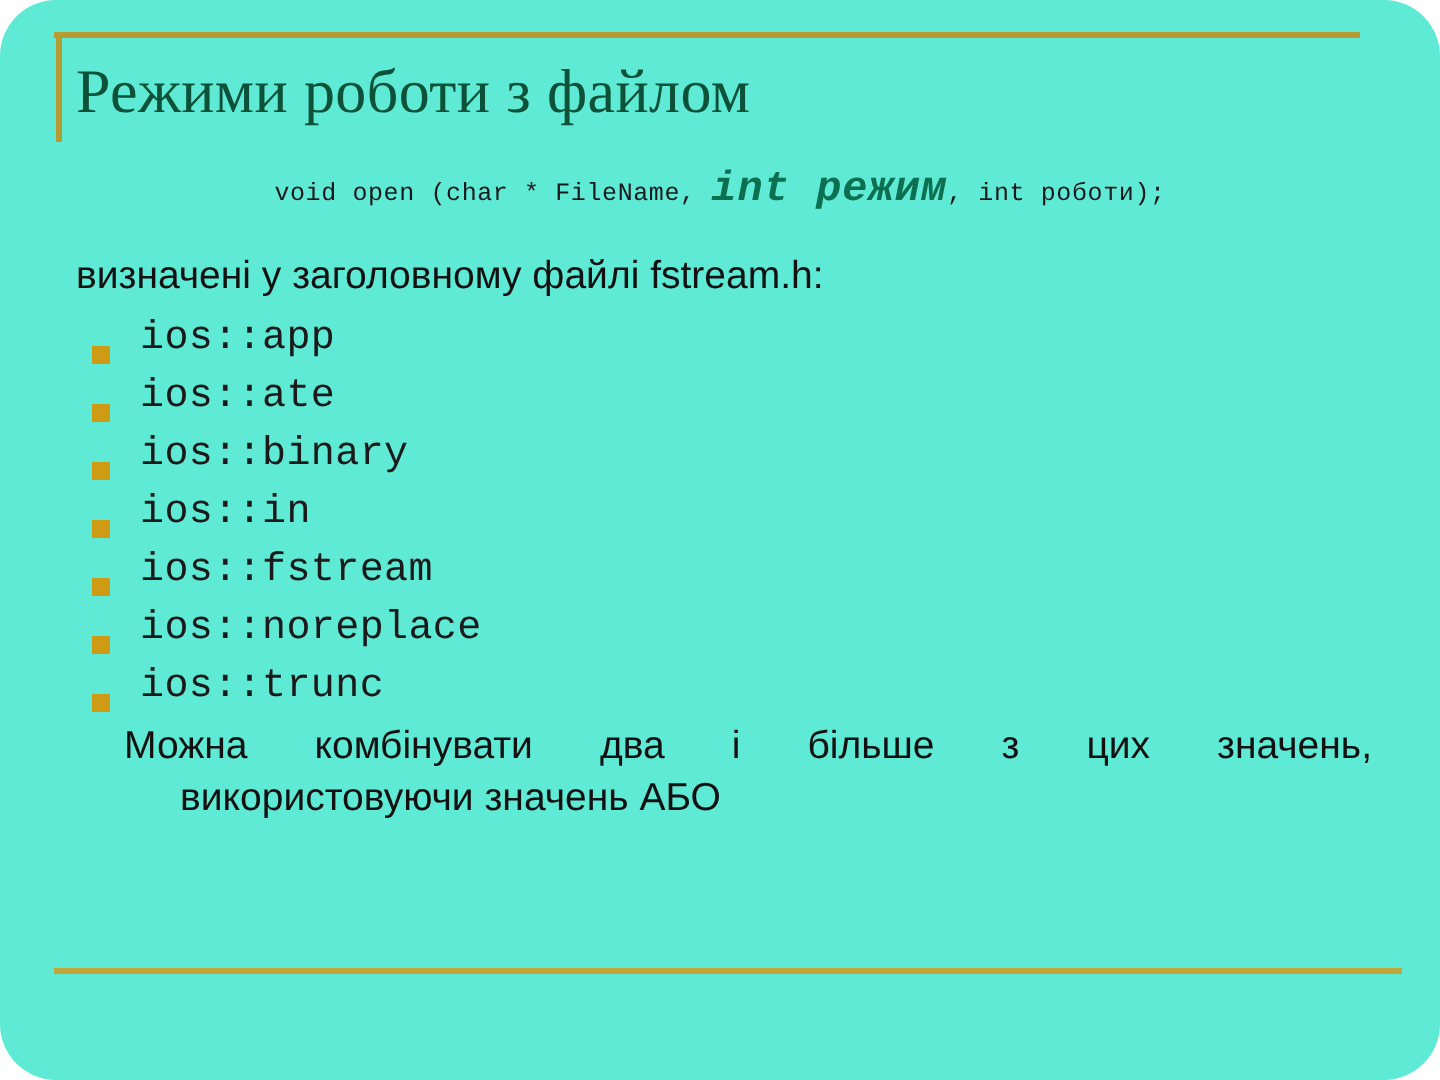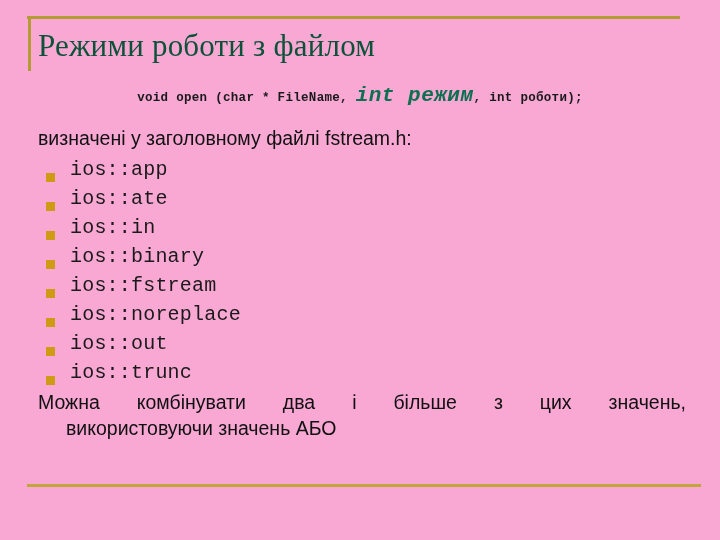--- a/index.html
+++ b/index.html
@@ -4,23 +4,24 @@
 <style>
   html, body {
     margin: 0;
     padding: 0;
     background: #ffffff;
   }
   #slide {
     position: relative;
     width: 720px;
     height: 540px;
-    background: #f9a8d4;
+    background: #5eead4;
     overflow: hidden;
     font-family: "Liberation Sans", sans-serif;
+    border-radius: 28px;
   }
 
   
   .rule-top {
     position: absolute;
     left: 27px;
     top: 16px;
     width: 653px;
     height: 3px;
     background: #b49b33;
@@ -61,21 +62,21 @@
     position: absolute;
     left: 0;
     top: 84px;
     width: 720px;
     text-align: center;
     font-family: "Liberation Mono", "DejaVu Sans Mono", monospace;
     white-space: nowrap;
   }
   .code-sm {
     font-size: 12.5px;
-    font-weight: bold;
+    font-weight: normal;
     color: #18191a;
     letter-spacing: 0.3px;
     vertical-align: baseline;
   }
   .code-hl {
     font-size: 21px;
     font-weight: bold;
     font-style: italic;
     color: #0c7050;
     letter-spacing: 0.5px;
@@ -128,20 +129,21 @@
   .outro {
     margin-top: 4px;
     font-family: "Liberation Sans", sans-serif;
     font-size: 19.5px;
     line-height: 26px;
     color: #111111;
     text-align: justify;
     text-justify: inter-word;
     padding-left: 0;
     text-indent: 0;
+    margin-left: 24px;
   }
   .outro .l1 {
     display: block;
     text-align: justify;
     text-align-last: justify;
     white-space: normal;
   }
   .outro .l2 {
     display: block;
     padding-left: 28px;
@@ -169,37 +171,33 @@
       <li>
         <span class="bullet"></span>
         <span class="mode-text">ios::app</span>
       </li>
       <li>
         <span class="bullet"></span>
         <span class="mode-text">ios::ate</span>
       </li>
       <li>
         <span class="bullet"></span>
+        <span class="mode-text">ios::binary</span>
+      </li>
+      <li>
+        <span class="bullet"></span>
         <span class="mode-text">ios::in</span>
       </li>
       <li>
         <span class="bullet"></span>
-        <span class="mode-text">ios::binary</span>
-      </li>
-      <li>
-        <span class="bullet"></span>
         <span class="mode-text">ios::fstream</span>
       </li>
       <li>
         <span class="bullet"></span>
         <span class="mode-text">ios::noreplace</span>
-      </li>
-      <li>
-        <span class="bullet"></span>
-        <span class="mode-text">ios::out</span>
       </li>
       <li>
         <span class="bullet"></span>
         <span class="mode-text">ios::trunc</span>
       </li>
     </ul>
 
     <div class="outro">
       <span class="l1">Можна комбінувати два і більше з цих значень,</span>
       <span class="l2">використовуючи значень АБО</span>

